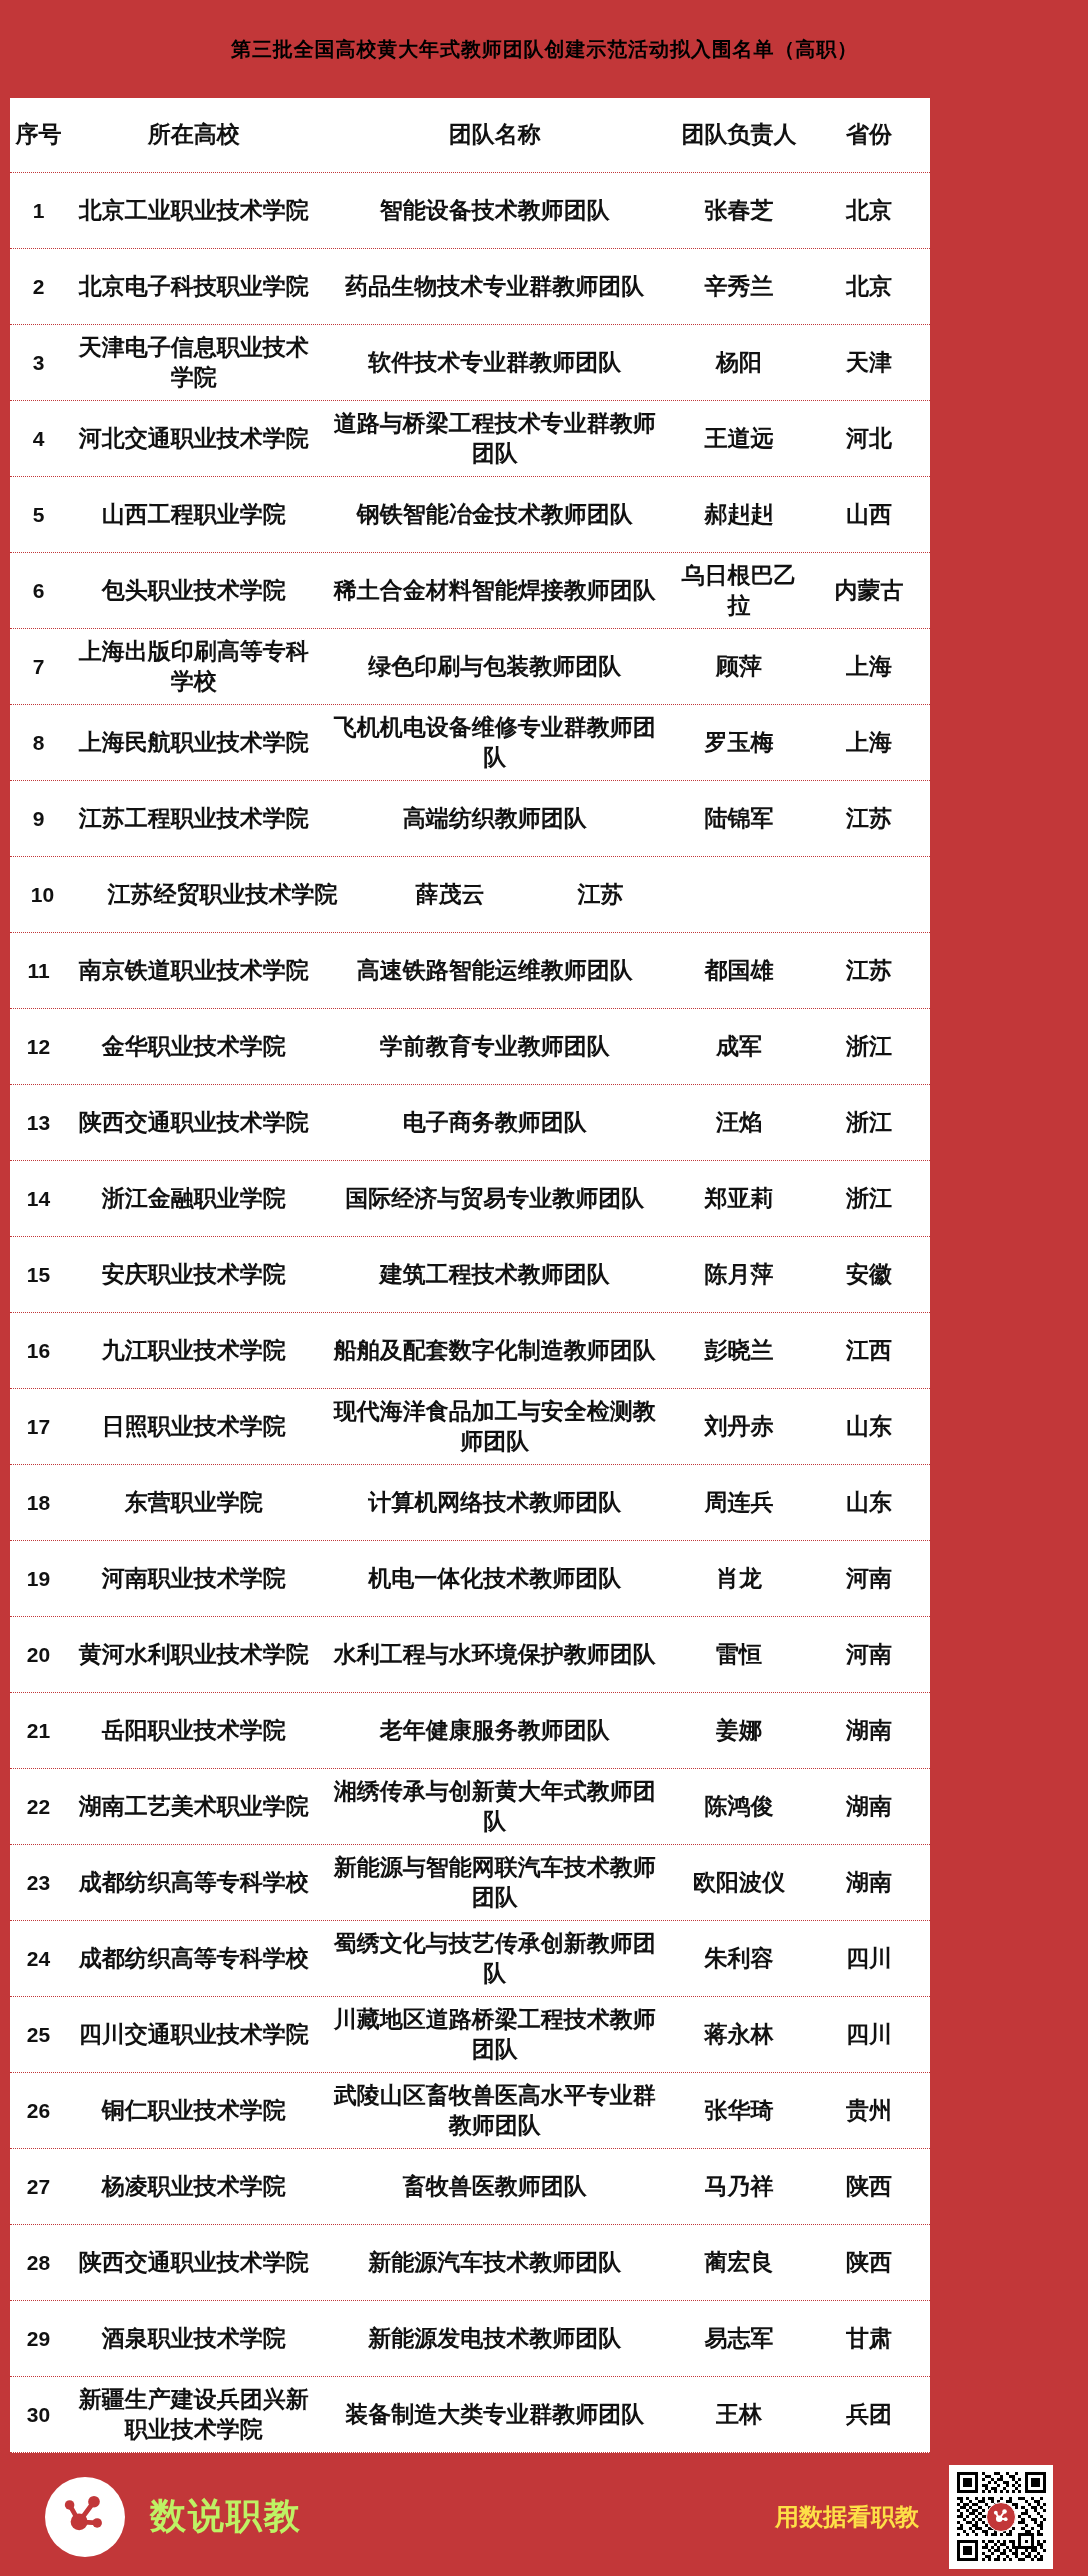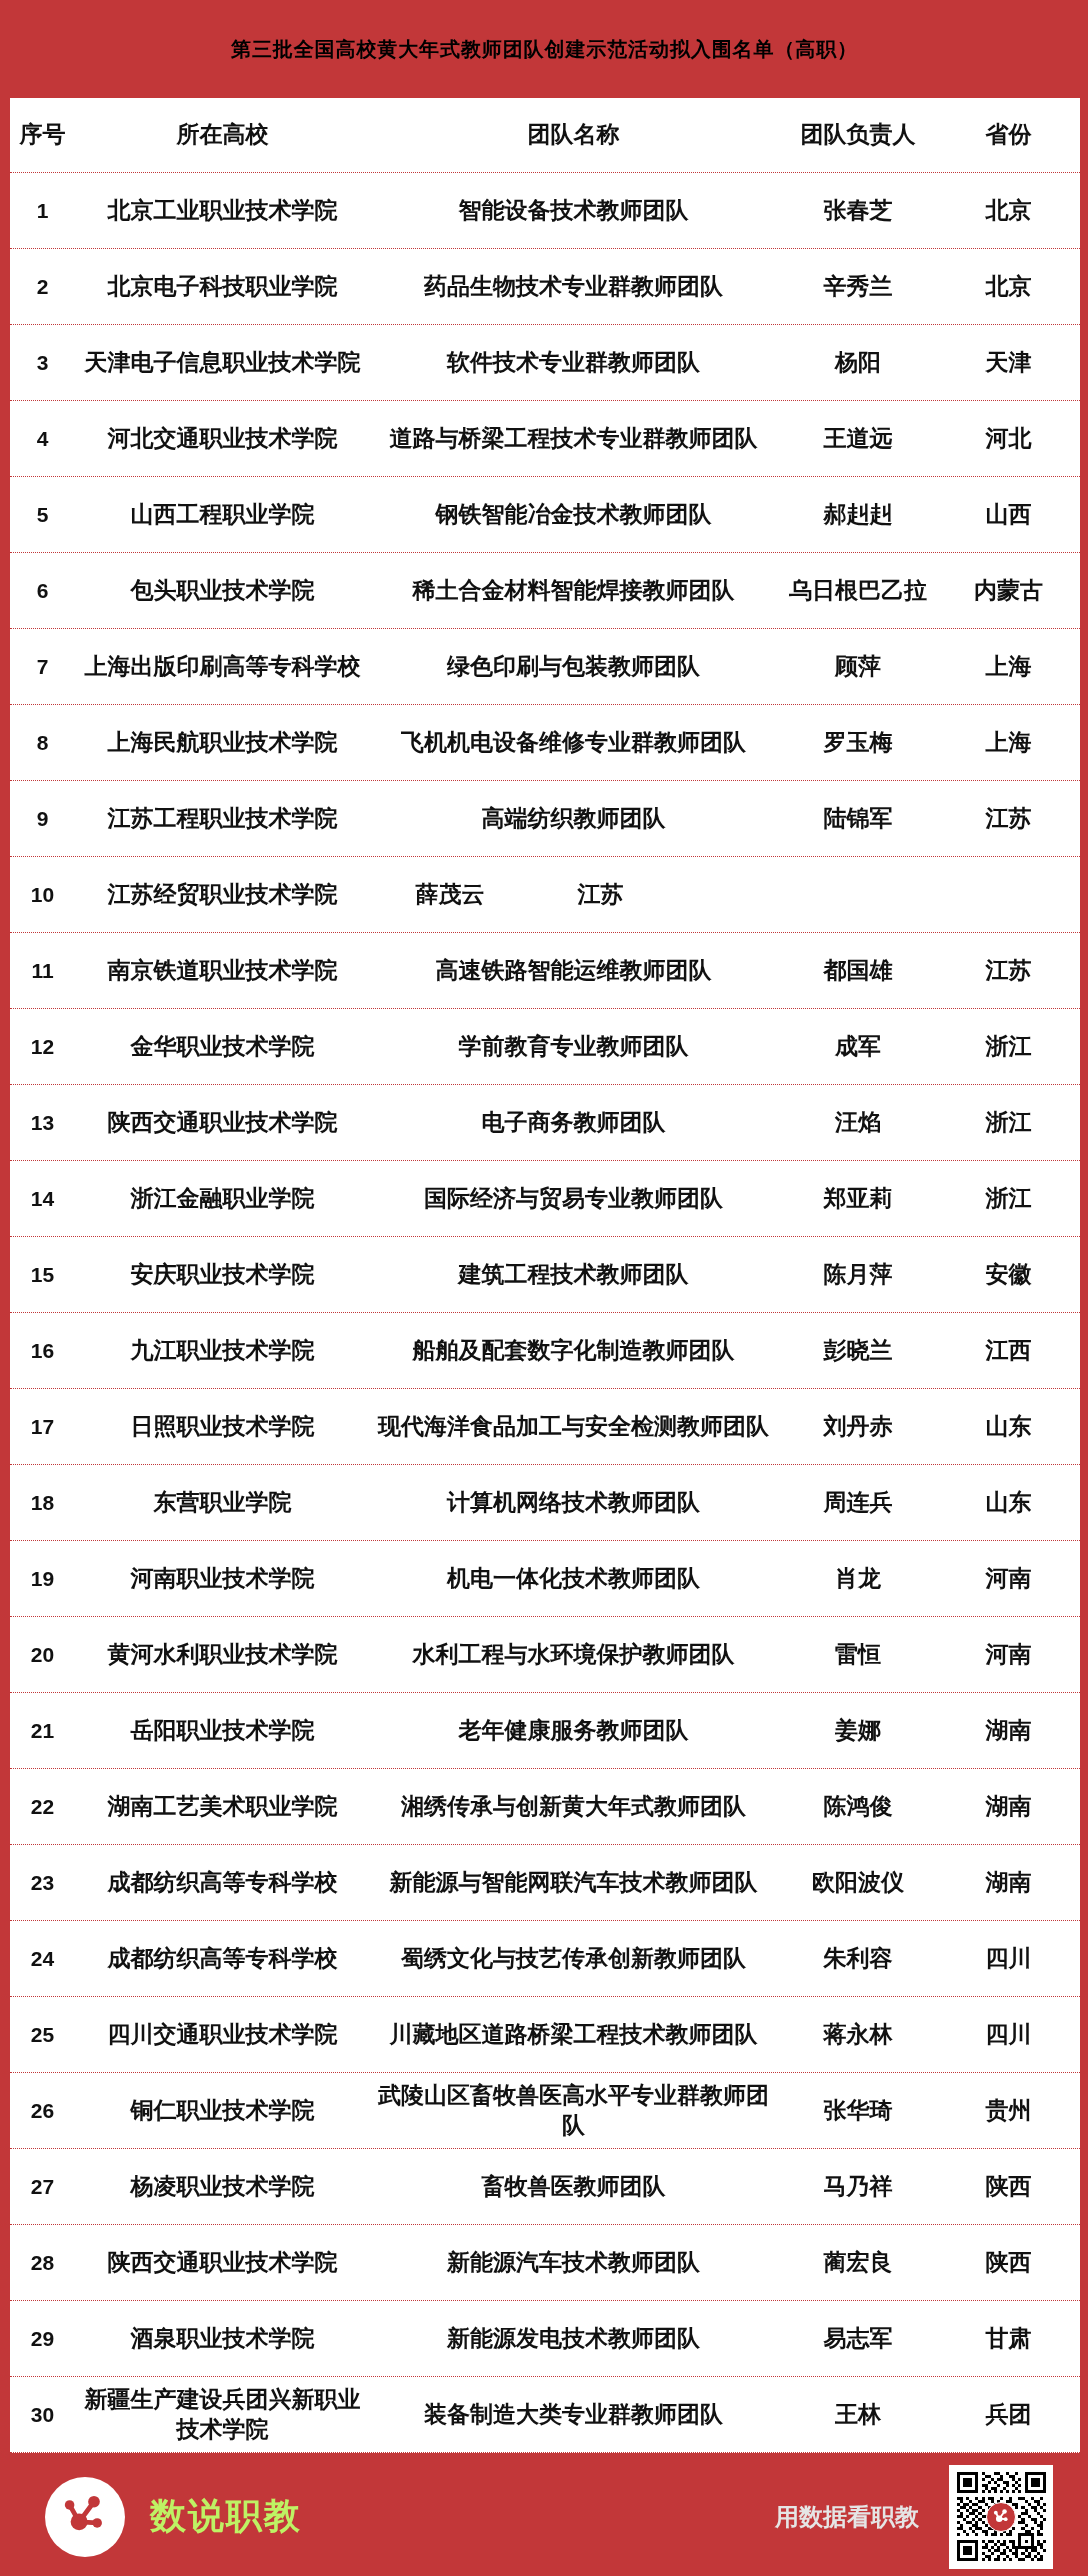--- a/index.html
+++ b/index.html
@@ -21,21 +21,21 @@
   .title-band h1 {
     margin: 0;
     color: #000000;
     font-size: 20px;
     font-weight: 700;
     letter-spacing: 0.9px;
   }
   
   .table {
     margin: 0 9.5px;
-    width: 1070px;
+    width: 920px;
     background: #ffffff;
   }
   .thead, .tr {
     display: flex;
     align-items: center;
     border-bottom: 1.9px dotted #C23739;
   }
   .thead { height: 75px; }
   .tr { height: 76px; }
   .th, .td {
@@ -70,21 +70,21 @@
     flex: 0 0 auto;
   }
   .brand-name {
     color: #bef264;
     font-size: 36px;
     font-weight: 700;
     margin-left: 25px;
     letter-spacing: 1.9px;
   }
   .slogan {
-    color: #e5e5e5;
+    color: #fde047;
     font-size: 24px;
     font-weight: 700;
     margin-left: auto;
   }
   .qr-box {
     width: 104px;
     height: 104px;
     background: #ffffff;
     margin-left: 30px;
     position: relative;

